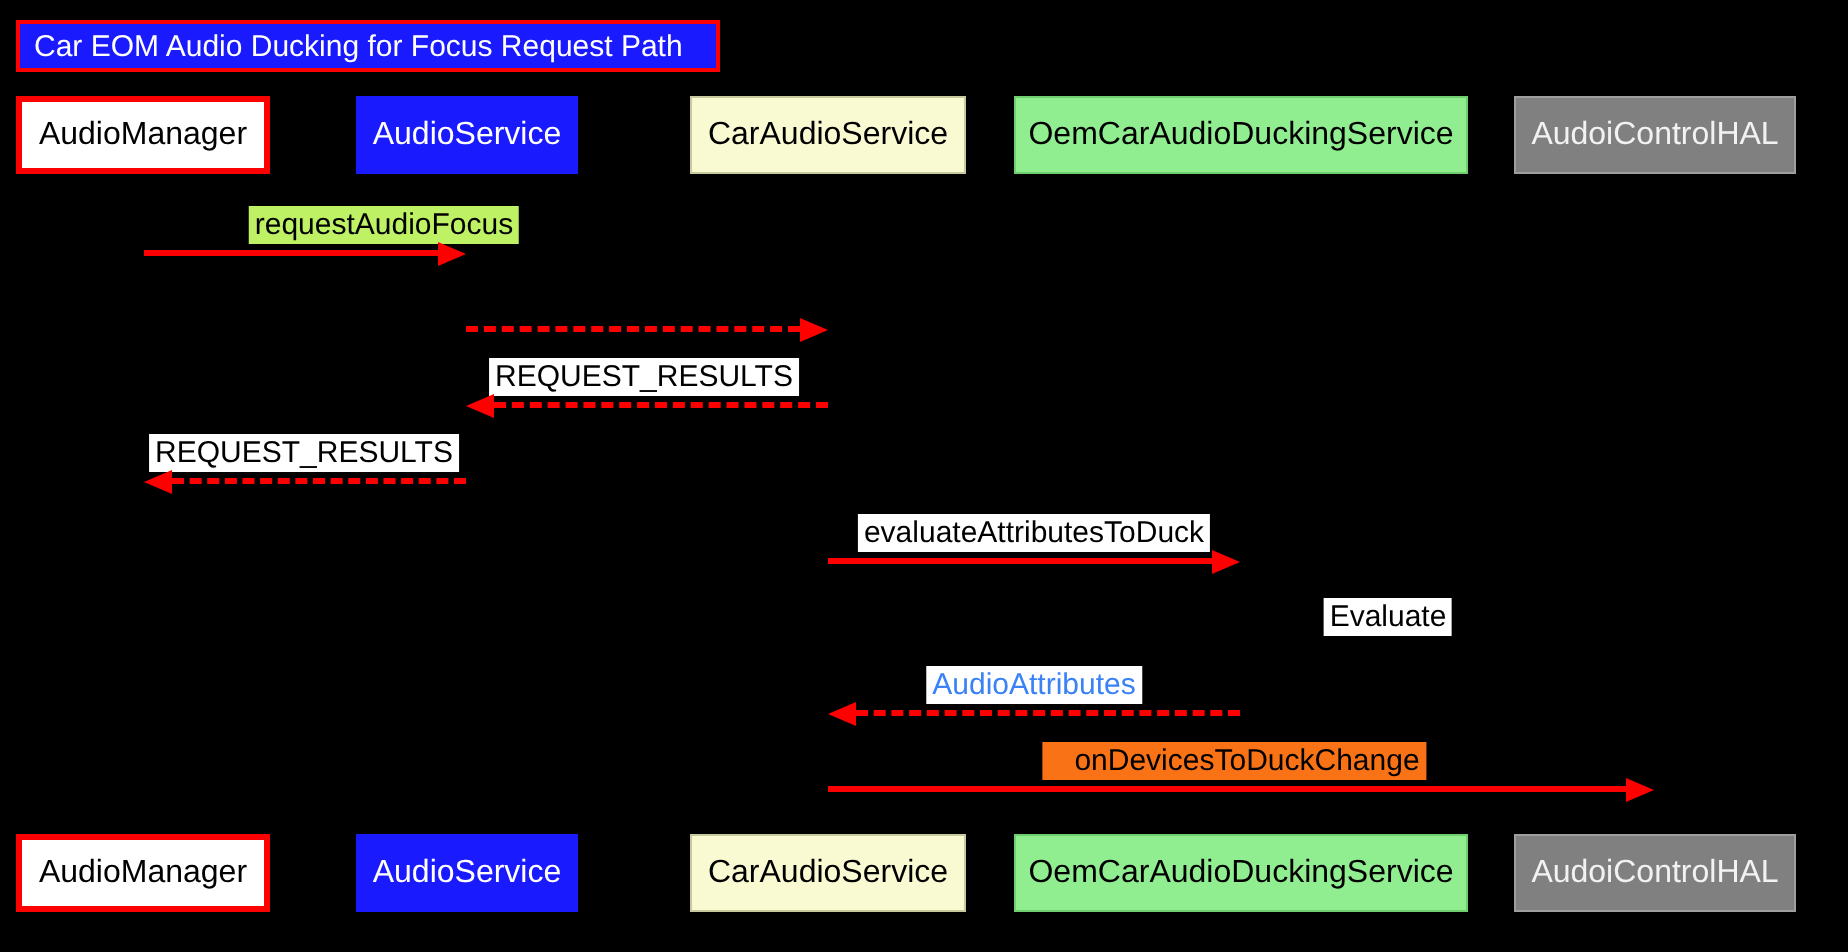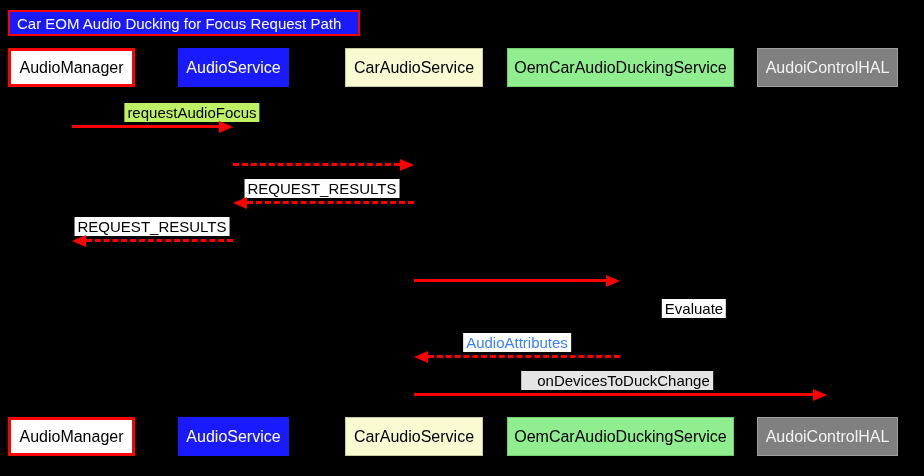--- a/index.html
+++ b/index.html
@@ -49,30 +49,31 @@
   <div class="head r" style="left: 400px; top: 159px; border-left-color: rgb(255, 0, 0);"></div>
 
   <div class="msg-label" style="left: 322px; top: 179px; background: rgb(255, 255, 255); color: rgb(0, 0, 0);">REQUEST_RESULTS</div>
   <div class="head l" style="left: 233px; top: 197px; border-right-color: rgb(255, 0, 0);"></div>
   <div class="line-dashed" style="left: 247px; top: 201px; width: 167px; border-top-color: rgb(255, 0, 0);"></div>
 
   <div class="msg-label" style="left: 152px; top: 217px; background: rgb(255, 255, 255); color: rgb(0, 0, 0);">REQUEST_RESULTS</div>
   <div class="head l" style="left: 72px; top: 235px; border-right-color: rgb(255, 0, 0);"></div>
   <div class="line-dashed" style="left: 86px; top: 239px; width: 147px; border-top-color: rgb(255, 0, 0);"></div>
 
+  <div class="msg-label" style="left: 517px; top: 257px; background: rgb(255, 255, 255); color: rgb(0, 0, 0);">evaluateAttributesToDuck</div>
   <div class="line-solid" style="left: 414px; top: 279px; width: 192px; background: rgb(255, 0, 0);"></div>
   <div class="head r" style="left: 606px; top: 275px; border-left-color: rgb(255, 0, 0);"></div>
 
   <div class="msg-label" style="left: 670px; top: 299px; background: rgb(255, 255, 255); color: rgb(0, 0, 0); margin-left: 24px;">Evaluate</div>
 
   <div class="msg-label" style="left: 517px; top: 333px; background: rgb(255, 255, 255); color: #3b82f6;">AudioAttributes</div>
   <div class="head l" style="left: 414px; top: 351px; border-right-color: rgb(255, 0, 0);"></div>
   <div class="line-dashed" style="left: 428px; top: 355px; width: 192px; border-top-color: rgb(255, 0, 0);"></div>
 
-  <div class="msg-label" style="left: 617px; top: 371px; background: #e5e5e5; color: rgb(0, 0, 0); padding-left: 16px;">onDevicesToDuckChange</div>
+  <div class="msg-label" style="left: 617px; top: 371px; background: #f97316; color: rgb(0, 0, 0); padding-left: 16px;">onDevicesToDuckChange</div>
   <div class="line-solid" style="left: 414px; top: 393px; width: 399px; background: rgb(255, 0, 0);"></div>
   <div class="head r" style="left: 813px; top: 389px; border-left-color: rgb(255, 0, 0);"></div>
 
   <div class="participant thick" style="left: 8px; top: 417px; width: 127px; background: rgb(255, 255, 255); border-color: rgb(255, 0, 0); color: rgb(0, 0, 0);">AudioManager</div>
   <div class="participant" style="left: 178px; top: 417px; width: 111px; background: rgb(26, 26, 255); border-color: rgb(26, 26, 255); color: rgb(255, 255, 255);">AudioService</div>
   <div class="participant" style="left: 345px; top: 417px; width: 138px; background: rgb(250, 250, 210); border-color: rgb(201, 201, 158); color: rgb(0, 0, 0);">CarAudioService</div>
   <div class="participant" style="left: 507px; top: 417px; width: 227px; background: rgb(144, 238, 144); border-color: rgb(111, 207, 111); color: rgb(0, 0, 0);">OemCarAudioDuckingService</div>
   <div class="participant" style="left: 757px; top: 417px; width: 141px; background: rgb(128, 128, 128); border-color: rgb(158, 158, 158); color: rgb(242, 242, 242);">AudoiControlHAL</div>
 
 </div>

